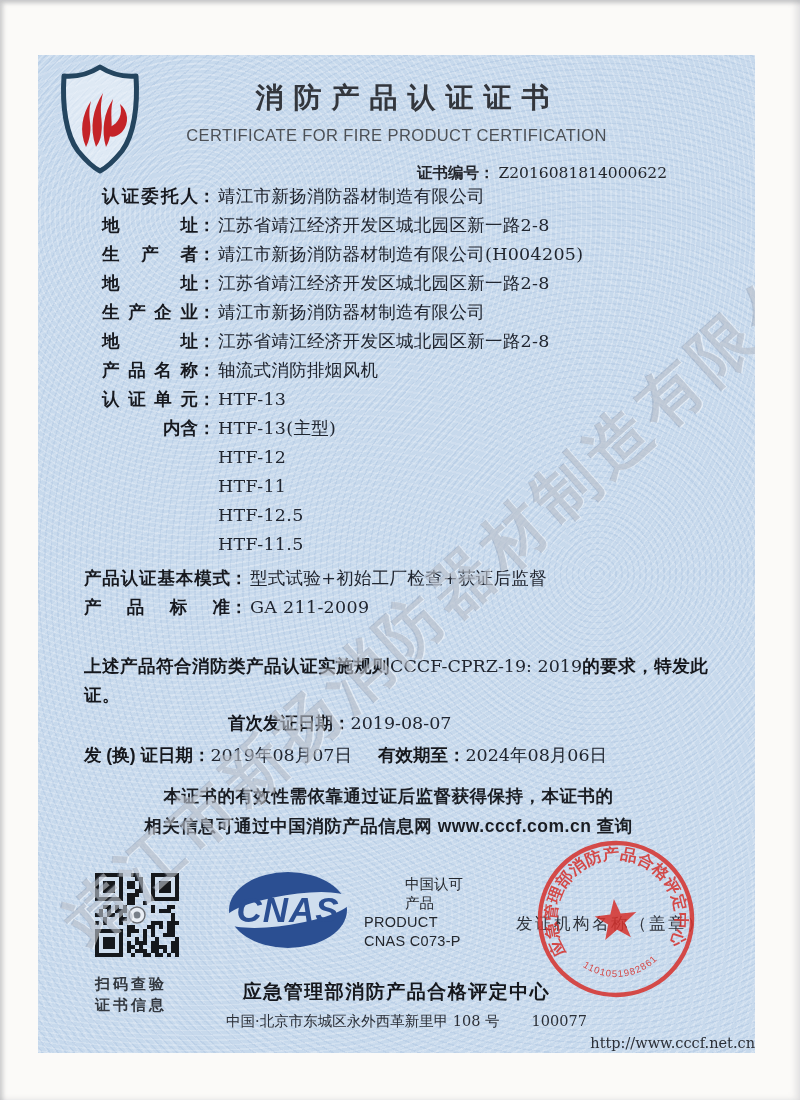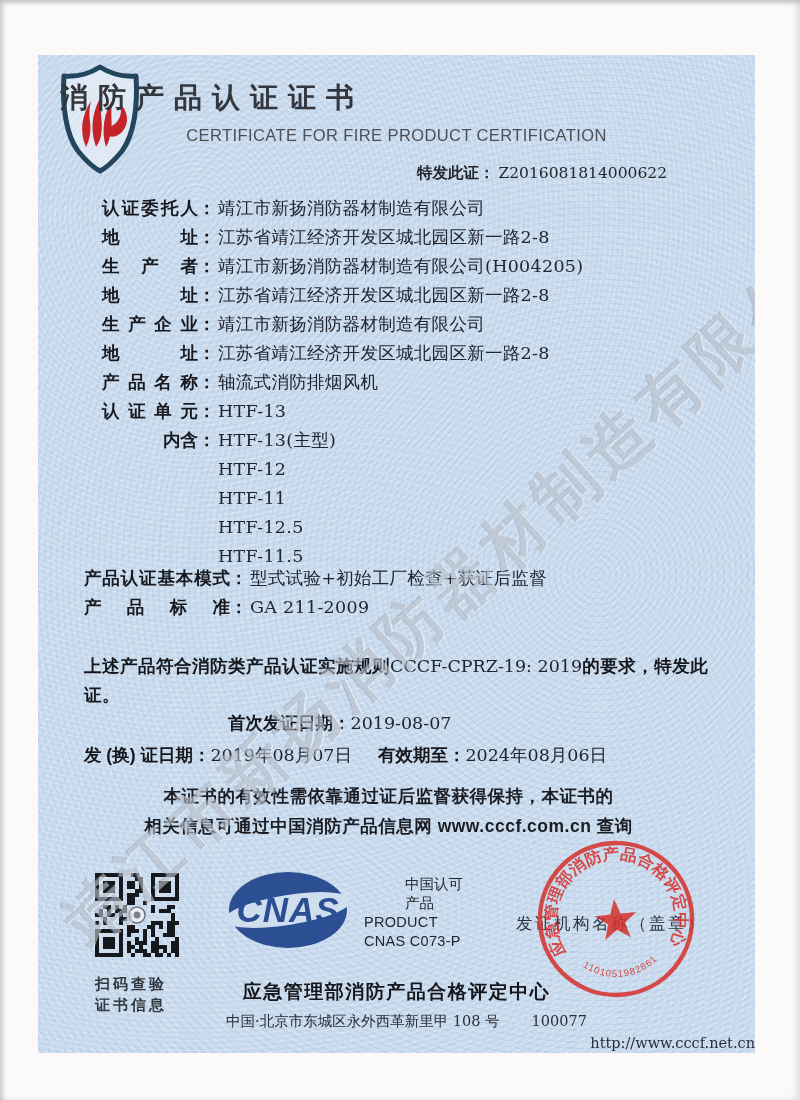--- a/index.html
+++ b/index.html
@@ -14,29 +14,29 @@
            repeating-radial-gradient(circle at 42% 86%, rgba(255,255,255,.14) 0 2px, rgba(255,255,255,0) 2px 7px);}
   .serif{font-family:"DejaVu Serif","Liberation Serif",serif;}
 
   .watermark{position:absolute;left:-90px;top:506px;width:980px;text-align:center;white-space:nowrap;
              font-family:"DejaVu Serif","Liberation Serif",serif;font-weight:700;font-size:64px;letter-spacing:6px;
              color:rgba(122,133,155,.33);text-shadow:1px 1px 0 rgba(255,255,255,.45);
              transform:rotate(-42deg);z-index:3;pointer-events:none;}
 
   .logo{position:absolute;left:20px;top:8px;width:84px;height:114px;z-index:2;}
 
-  .title{position:absolute;top:24px;left:0;right:0;text-align:left;font-size:28px;font-weight:700;
+  .title{position:absolute;top:24px;left:0;right:0;text-align:center;font-size:28px;font-weight:700;
          letter-spacing:10px;padding-left:22px;color:#33363c;z-index:2;}
   .subtitle{position:absolute;top:71px;left:0;right:0;text-align:center;font-size:16.5px;font-weight:500;
             color:#4c5056;letter-spacing:.4px;z-index:2;}
   .certno{position:absolute;top:108px;right:88px;font-size:15.5px;color:#23262c;z-index:2;}
   .certno .cl{font-weight:600;}
   .certno .cv{font-family:"DejaVu Serif","Liberation Serif",serif;margin-left:4px;}
 
-  .fields{position:absolute;left:64px;top:139px;right:12px;z-index:2;}
+  .fields{position:absolute;left:64px;top:127px;right:12px;z-index:2;}
   .frow{height:29px;line-height:29px;font-size:17.5px;white-space:nowrap;}
   .flabel{display:inline-block;width:96px;text-align:justify;text-align-last:justify;font-weight:700;color:#17191f;vertical-align:top;}
   .flabel.short{text-align-last:right;}
   .fcolon{display:inline-block;width:20px;font-weight:700;color:#17191f;}
   .fvalue{font-family:"DejaVu Serif","Liberation Serif",serif;color:#20252f;letter-spacing:.3px;}
   .frow.list{padding-left:116px;}
 
   .rules{position:absolute;left:46px;top:509px;right:12px;z-index:2;}
   .rrow{height:29px;line-height:29px;font-size:17.5px;white-space:nowrap;}
   .rlabel{display:inline-block;width:146px;text-align:justify;text-align-last:justify;font-weight:700;color:#17191f;vertical-align:top;}
@@ -89,21 +89,21 @@
       <path d="M28,84 C21,68 24,52 33,38 C29,54 34,60 32,71 C31,78 29,82 28,84 Z" fill="#c42328"></path>
       <path d="M38,84 C31,64 35,46 45,30 C40,50 46,58 43,72 C42,79 39,82 38,84 Z" fill="#c42328"></path>
       <path d="M48,84 C43,67 46,50 55,36 C51,53 56,61 52,73 C51,79 49,82 48,84 Z" fill="#c42328"></path>
       <path d="M52,64 C61,60 65,51 62,41 C70,48 72,60 64,69 C59,74 53,75 49,72 Z" fill="#c42328"></path>
     </svg>
 
     <div class="title">消防产品认证证书</div>
     <div class="subtitle">CERTIFICATE FOR FIRE PRODUCT CERTIFICATION</div>
 
     <div class="certno">
-      <span class="cl">特发此证：</span><span class="cv serif">Z2016081814000622</span>
+      <span class="cl">证书编号：</span><span class="cv serif">Z2016081814000622</span>
     </div>
 
     <div class="fields">
       <div class="frow"><span class="flabel">认证委托人</span><span class="fcolon">：</span><span class="fvalue">靖江市新扬消防器材制造有限公司</span></div>
       <div class="frow"><span class="flabel">地址</span><span class="fcolon">：</span><span class="fvalue">江苏省靖江经济开发区城北园区新一路2-8</span></div>
       <div class="frow"><span class="flabel">生产者</span><span class="fcolon">：</span><span class="fvalue">靖江市新扬消防器材制造有限公司(H004205)</span></div>
       <div class="frow"><span class="flabel">地址</span><span class="fcolon">：</span><span class="fvalue">江苏省靖江经济开发区城北园区新一路2-8</span></div>
       <div class="frow"><span class="flabel">生产企业</span><span class="fcolon">：</span><span class="fvalue">靖江市新扬消防器材制造有限公司</span></div>
       <div class="frow"><span class="flabel">地址</span><span class="fcolon">：</span><span class="fvalue">江苏省靖江经济开发区城北园区新一路2-8</span></div>
       <div class="frow"><span class="flabel">产品名称</span><span class="fcolon">：</span><span class="fvalue">轴流式消防排烟风机</span></div>

